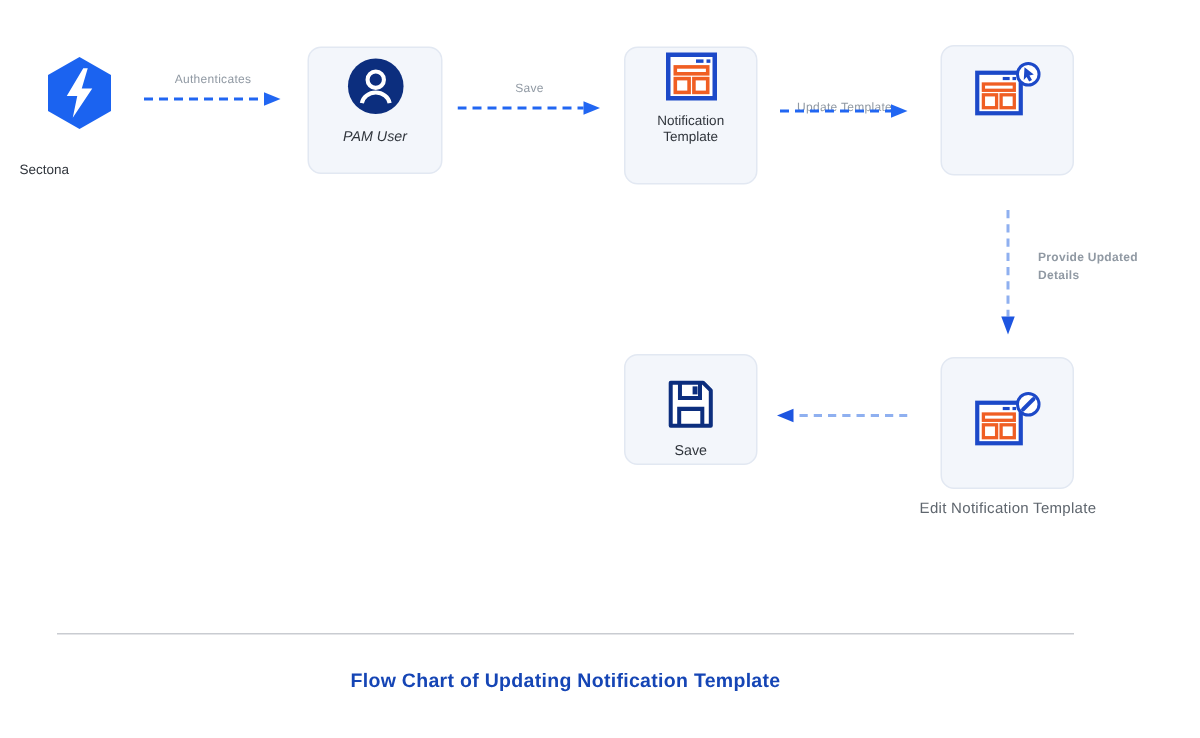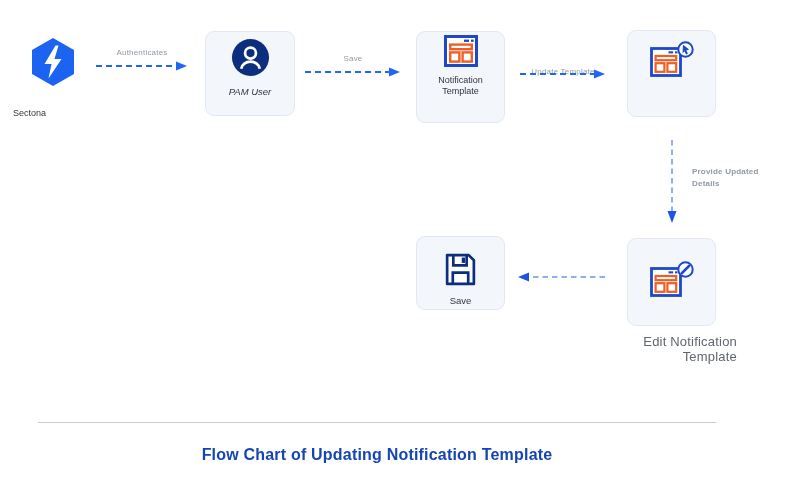--- a/index.html
+++ b/index.html
@@ -29,26 +29,26 @@
   .dash-bright{stroke:var(--arrow-blue);stroke-width:2;stroke-dasharray:6 4;fill:none;}
   .dash-light{stroke:var(--arrow-light-blue);stroke-width:2;stroke-dasharray:5.5 4;fill:none;}
   .head-bright{fill:var(--arrow-blue);}
   .head-dark{fill:var(--arrowhead-dark-blue);}
 
   .logo-wrap{position:absolute;left:32px;top:38px;width:42px;text-align:center;}
   .logo-label{position:absolute;left:13px;top:108px;width:80px;text-align:left;
     font-size:9px;color:var(--label-dark);}
 
   .outside-label{
-    position:absolute;font-size:13px;color:#5f666e;text-align:right;letter-spacing:.2px;
+    position:absolute;font-size:10px;color:#5f666e;text-align:center;letter-spacing:.2px;
   }
   .divider{position:absolute;left:38px;top:422px;width:678px;height:1px;background:#c9ccd1;}
   .footer-title{
     position:absolute;left:38px;top:446px;width:678px;text-align:center;
-    font-size:16px;font-weight:bold;color:var(--title-blue);letter-spacing:.2px;
+    font-size:13px;font-weight:bold;color:var(--title-blue);letter-spacing:.2px;
   }
   .multiline{white-space:normal;}
 </style>
 </head>
 <body>
 
 <div class="canvas">
 
   <div class="logo-wrap">
     <svg width="42" height="48" viewBox="0 0 42 48">

